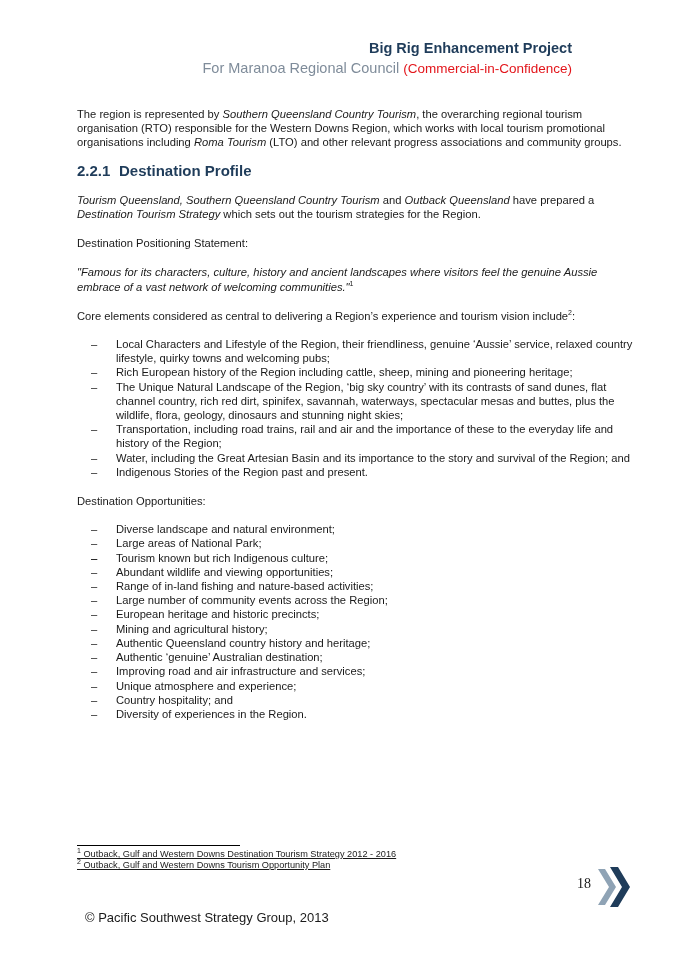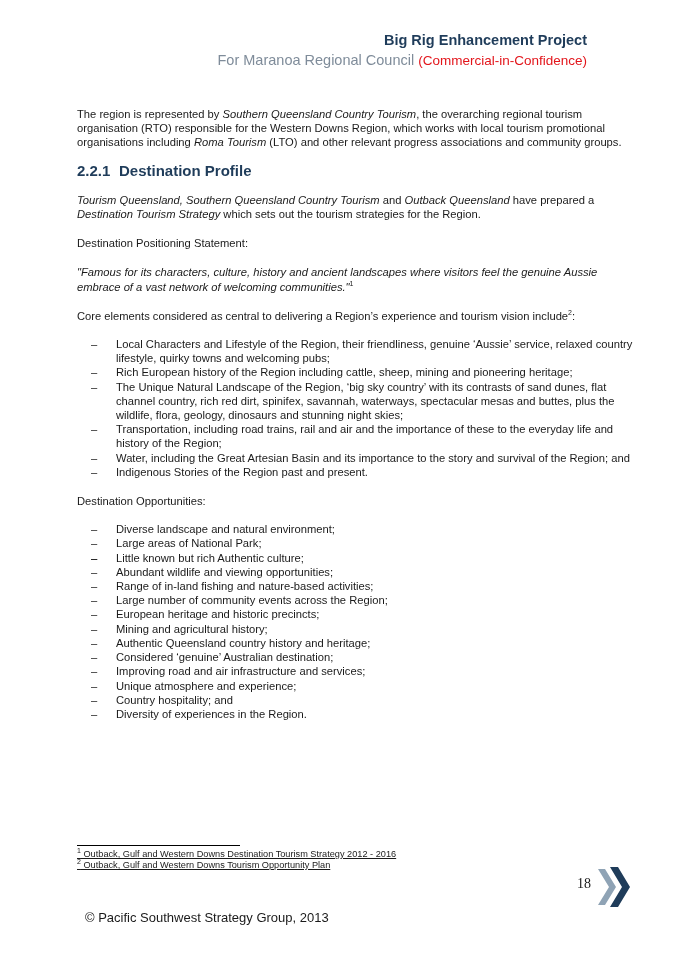--- a/index.html
+++ b/index.html
@@ -1,17 +1,17 @@
 <!DOCTYPE html>
 <html><head>
 <meta charset="utf-8">
 <style>
   html, body { margin:0; padding:0; background:#fff; }
   body { width:675px; height:955px; position:relative; font-family:"Liberation Sans", sans-serif; color:#1a1a1a; overflow:hidden; }
-  .hdr { position:absolute; right:88px; text-align:center; }
+  .hdr { position:absolute; right:103px; text-align:center;margin-top:8px; }
   .hdr1 { top:32px; font-size:14.5px; font-weight:bold; color:#1f3c5a; }
   .hdr2 { top:52px; font-size:14.5px; font-weight:normal; color:#7f8c9a; }
   .hdr2 .red { color:#e3151b; font-size:13.5px; }
   .content { position:absolute; left:77px; width:560px; top:92px; font-size:11.2px; line-height:14.2px; }
   p { margin:15px 0 14px 0; }
   h3 { margin:0 0 11px 0; font-size:15px; color:#1f3c5a; font-weight:bold; }
   h3 .num { display:inline-block; width:42px; }
   ul { list-style:none; margin:0 0 14px 0; padding:0; }
   li { position:relative; padding-left:39px; }
   li .dash { position:absolute; left:14px; top:0; }
@@ -59,28 +59,28 @@
     <li><span class="dash">–</span><span>Water, including the Great Artesian Basin and its importance to the story and survival of the Region; and</span></li>
     <li><span class="dash">–</span><span>Indigenous Stories of the Region past and present.</span></li>
   </ul>
 
   <p>Destination Opportunities:</p>
 
   <ul>
     <li><span class="dash">–</span><span>Diverse landscape and natural environment;</span></li>
     <li><span class="dash">–</span><span>Large areas of National Park;</span></li>
     <li><span class="dash">–</span></li>
-    <li><span class="dash">–</span><span>Little known but rich Authentic culture;</span></li>
+    <li><span class="dash">–</span><span>Tourism known but rich Indigenous culture;</span></li>
     <li><span class="dash">–</span><span>Abundant wildlife and viewing opportunities;</span></li>
     <li><span class="dash">–</span><span>Range of in-land fishing and nature-based activities;</span></li>
     <li><span class="dash">–</span><span>Large number of community events across the Region;</span></li>
     <li><span class="dash">–</span><span>European heritage and historic precincts;</span></li>
     <li><span class="dash">–</span><span>Mining and agricultural history;</span></li>
     <li><span class="dash">–</span><span>Authentic Queensland country history and heritage;</span></li>
-    <li><span class="dash">–</span><span>Considered ‘genuine’ Australian destination;</span></li>
+    <li><span class="dash">–</span><span>Authentic ‘genuine’ Australian destination;</span></li>
     <li><span class="dash">–</span><span>Improving road and air infrastructure and services;</span></li>
     <li><span class="dash">–</span><span>Unique atmosphere and experience;</span></li>
     <li><span class="dash">–</span><span>Country hospitality; and</span></li>
     <li><span class="dash">–</span><span>Diversity of experiences in the Region.</span></li>
   </ul>
 </div>
 
 <div class="fn-rule"></div>
 <div class="fn">
   <div><sup>1</sup><span> Outback, Gulf and Western Downs Destination Tourism Strategy 2012 - 2016</span></div>

